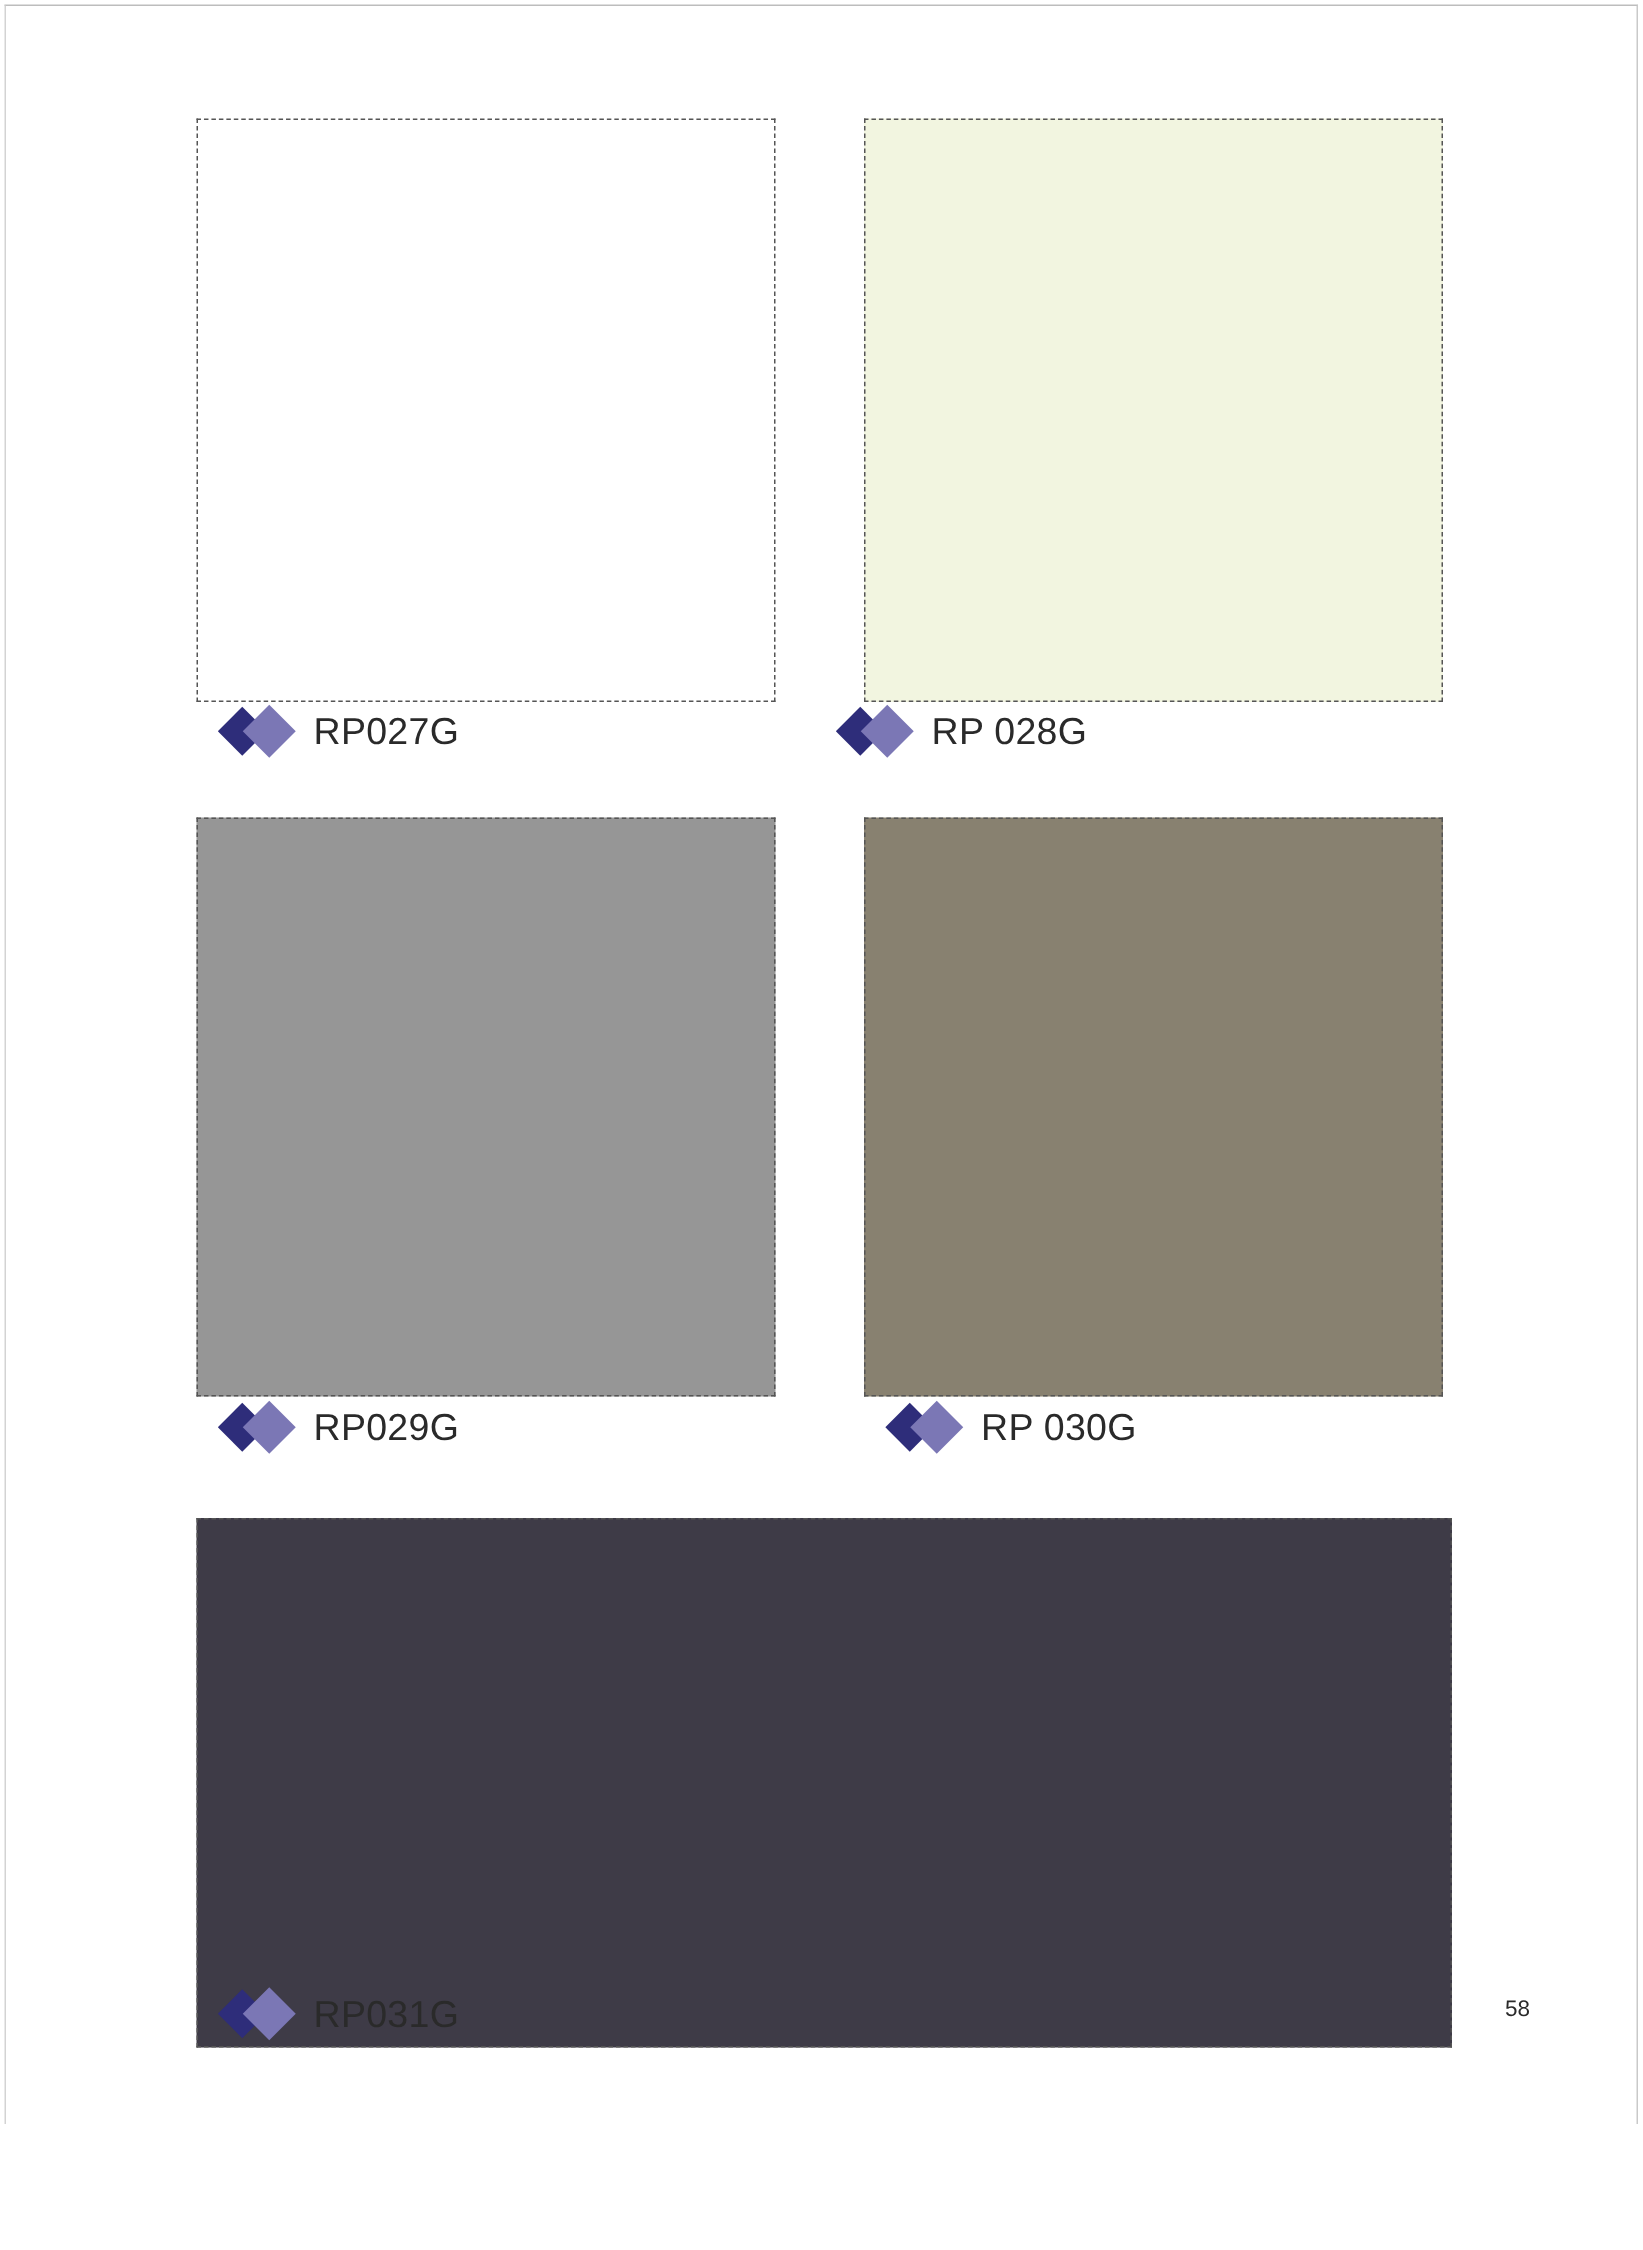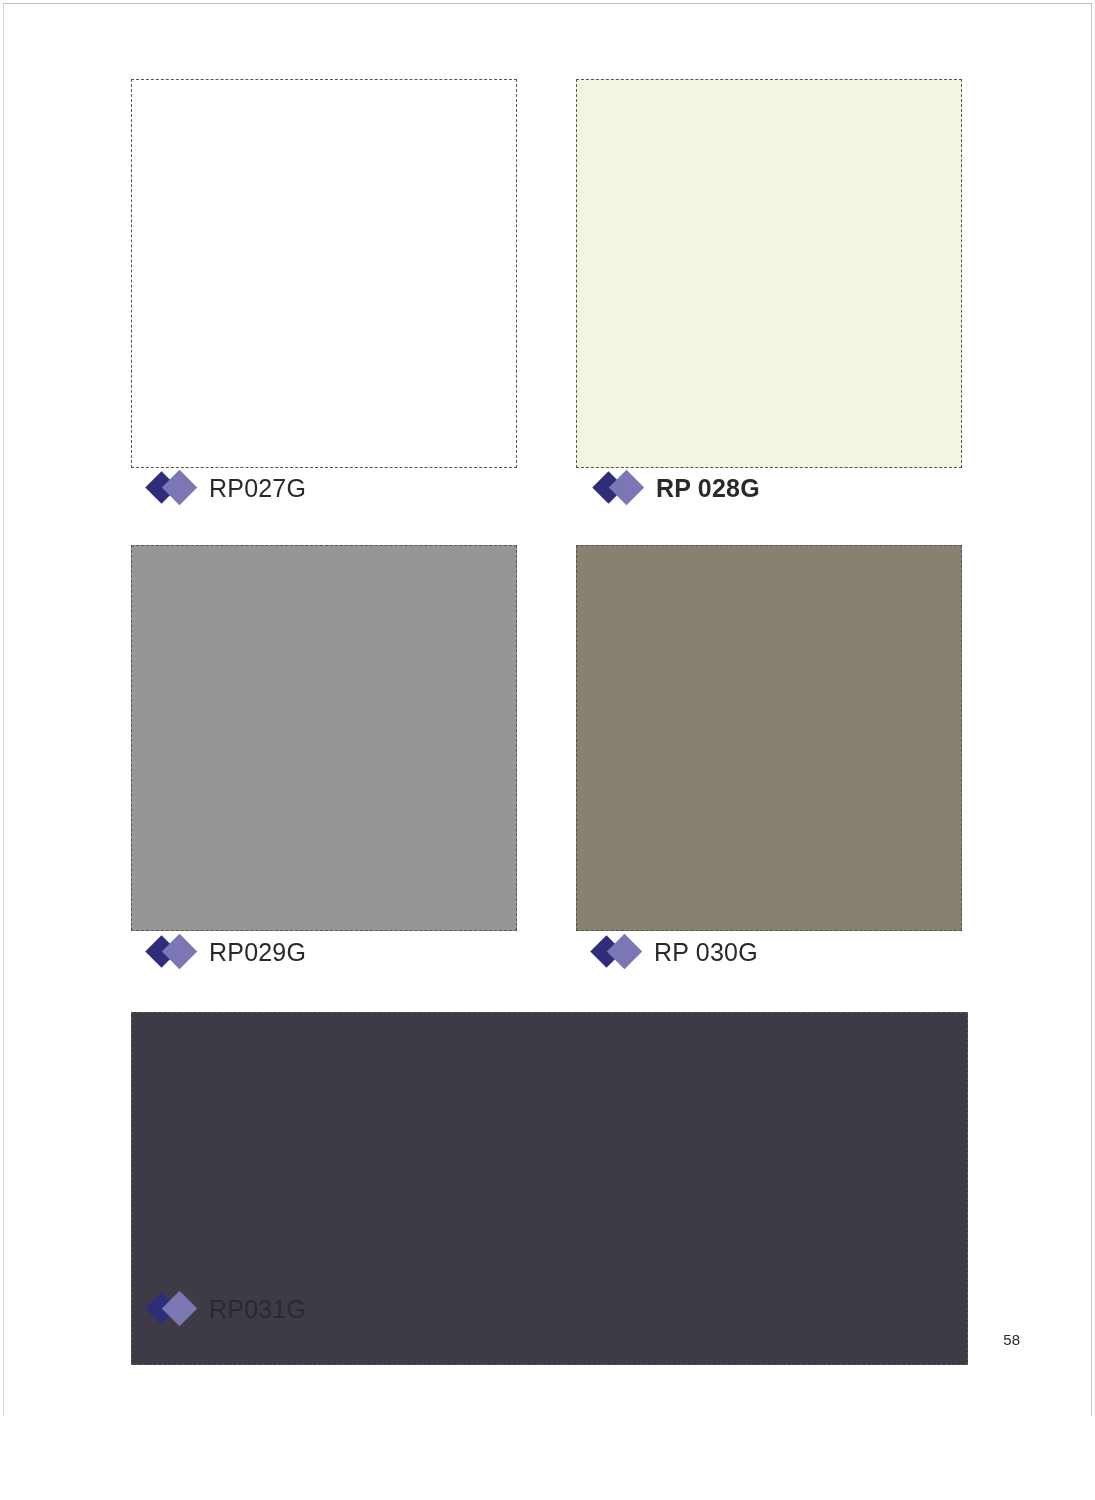--- a/index.html
+++ b/index.html
@@ -115,21 +115,21 @@
     <span class="diamond-pair">
       <span class="diamond dark" style="background: rgb(46, 45, 122);"></span>
       <span class="diamond light" style="background: rgb(123, 119, 181);"></span>
     </span>
     <span class="swatch-label">RP027G</span>
   </div>
 
   <div class="swatch-cell" style="left:576px; top:79px; width:386px; height:389px;">
     <div class="swatch" style="width: 386px; height: 389px; background: rgb(242, 245, 224); border-color: rgb(85, 85, 85);"></div>
   </div>
-  <div class="label-row" style="left:595px; top:472px;font-weight:bold;">
+  <div class="label-row" style="left:560px; top:472px;">
     <span class="diamond-pair">
       <span class="diamond dark" style="background: rgb(46, 45, 122);"></span>
       <span class="diamond light" style="background: rgb(123, 119, 181);"></span>
     </span>
     <span class="swatch-label">RP 028G</span>
   </div>
 
   <div class="swatch-cell" style="left:131px; top:545px; width:386px; height:386px;">
     <div class="swatch" style="width: 386px; height: 386px; background: rgb(150, 150, 150); border-color: rgb(85, 85, 85);"></div>
   </div>
@@ -148,21 +148,21 @@
     <span class="diamond-pair">
       <span class="diamond dark" style="background: rgb(46, 45, 122);"></span>
       <span class="diamond light" style="background: rgb(123, 119, 181);"></span>
     </span>
     <span class="swatch-label">RP 030G</span>
   </div>
 
   <div class="swatch-cell" style="left:131px; top:1012px; width:837px; height:353px;">
     <div class="swatch" style="width: 837px; height: 353px; background: rgb(62, 59, 71); border-color: rgb(85, 85, 85);"></div>
   </div>
-  <div class="label-row" style="left:148px; top:1293px;">
+  <div class="label-row" style="left:148px; top:1327px;">
     <span class="diamond-pair">
       <span class="diamond dark" style="background: rgb(46, 45, 122);"></span>
       <span class="diamond light" style="background: rgb(123, 119, 181);"></span>
     </span>
     <span class="swatch-label">RP031G</span>
   </div>
 
   <div class="page-number">58</div>
 
 </div>

